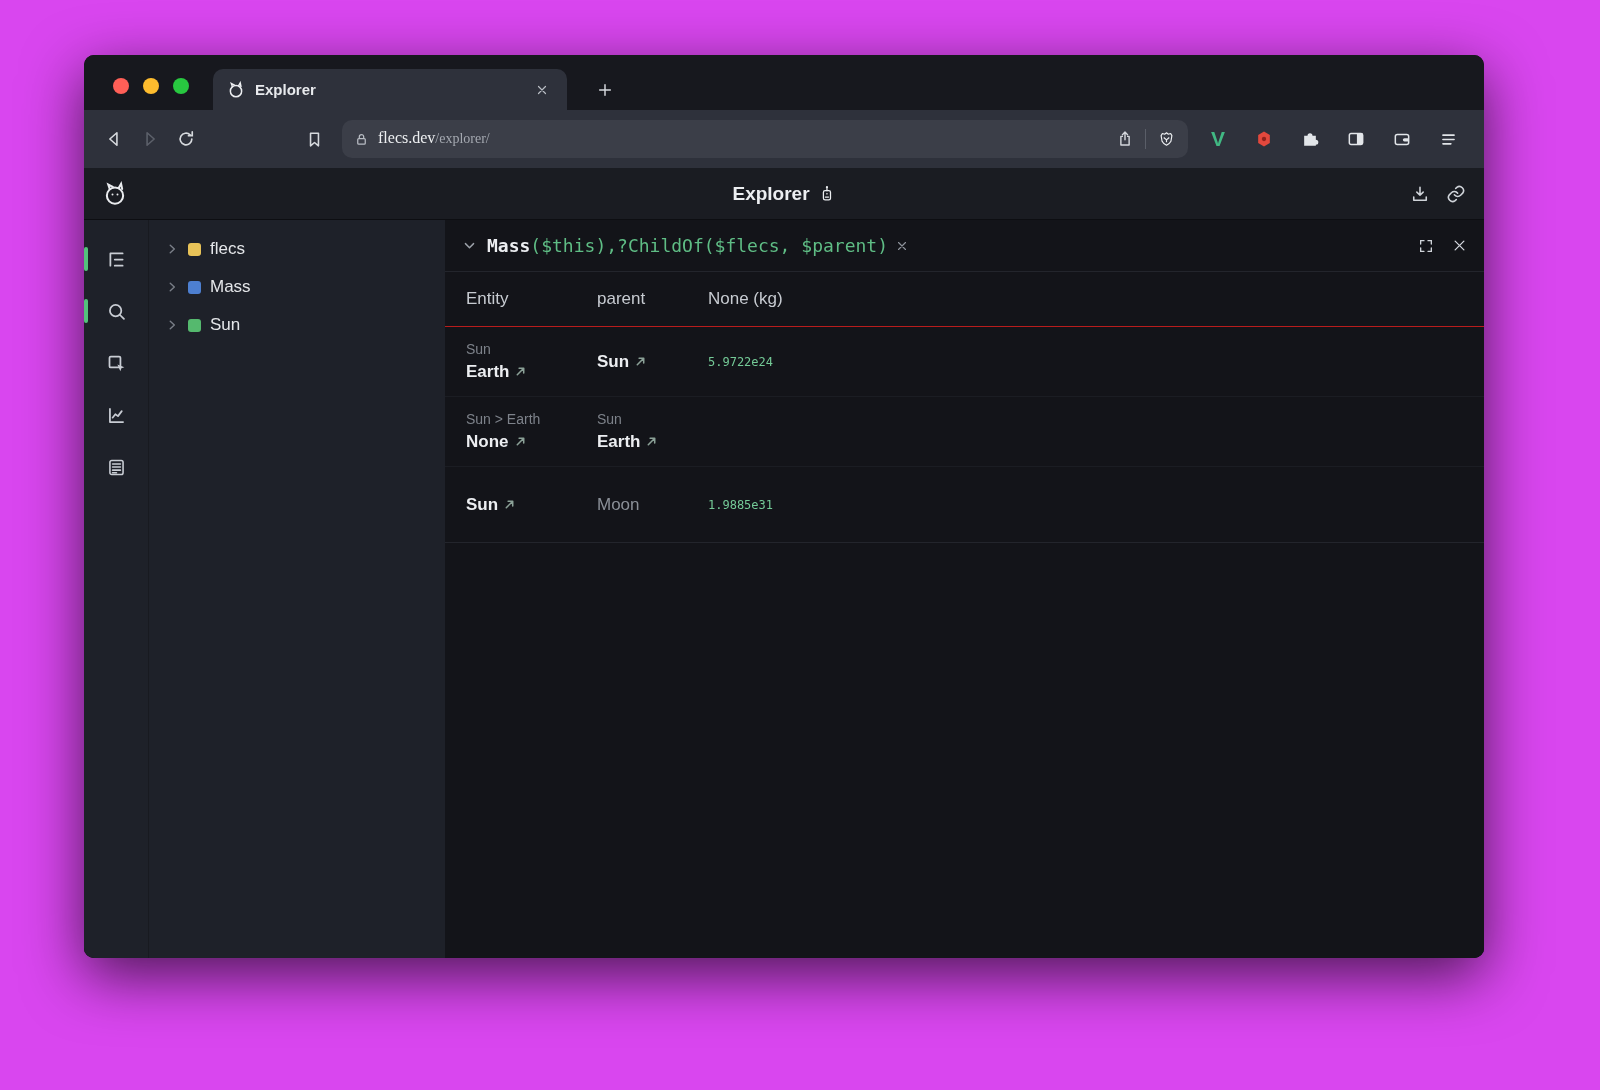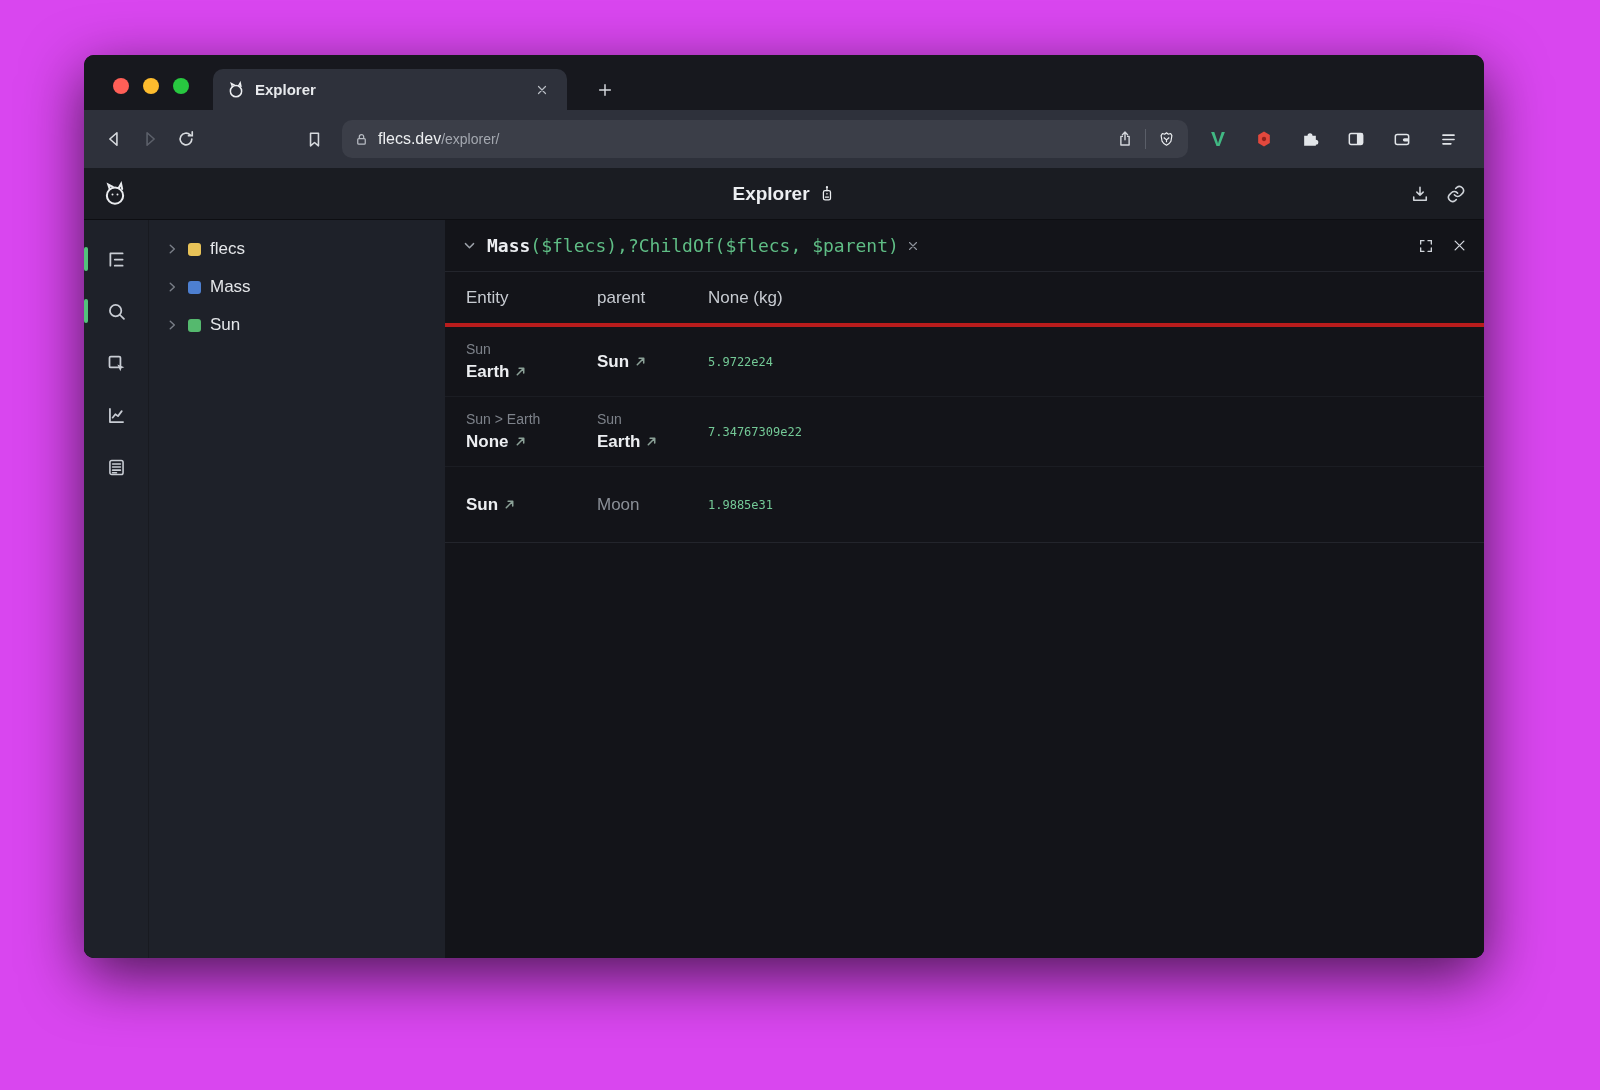--- a/index.html
+++ b/index.html
@@ -33,21 +33,21 @@
 
   .navbar { flex:none; height:58px; background:#2e313b; display:flex; align-items:center; padding:0 12px; }
   .navbtn { width:36px; height:36px; border-radius:8px; display:flex; align-items:center; justify-content:center; color:#d6d9dd; cursor:pointer; }
   .navbtn.disabled { color:#5c606a; }
   .bookmark-spacer { width:92px; }
 
   .urlbar {
     flex:1; height:38px; margin:0 10px; background:#3b3e48; border-radius:10px;
     display:flex; align-items:center; padding:0 12px; gap:9px; cursor:text;
   }
-  .urltext { font-size:16px; color:#edeff1; white-space:nowrap; }
+  .urltext { font-size:16px; color:#edeff1; white-space:nowrap;font-family:Liberation Serif, serif; }
   .urltext .path { color:#a4a8b0; }
   .url-right { margin-left:auto; display:flex; align-items:center; gap:11px; }
   .divider-v { width:1px; height:20px; background:#5a5e68; }
 
   .ext-icons { display:flex; align-items:center; gap:6px; padding-right:4px; }
   .extbtn { width:40px; height:36px; display:flex; align-items:center; justify-content:center; color:#e2e5e9; cursor:pointer; }
   .vue-v { font-weight:800; font-size:21px; color:#41b883; font-family:"Liberation Sans", sans-serif; }
 
   
   .page { flex:1; display:flex; flex-direction:column; min-height:0; background:#131419; }
@@ -81,21 +81,21 @@
   .mainpanel { flex:1; background:#131419; display:flex; flex-direction:column; min-width:0; }
   .querybar { flex:none; height:52px; display:flex; align-items:center; padding:0 17px; gap:10px; border-bottom:1px solid #23252c; }
   .queryexpr { font-family:"DejaVu Sans Mono", monospace; font-size:18px; white-space:nowrap; display:flex; align-items:center; }
   .q-name { color:#eceef1; font-weight:700; }
   .q-green { color:#5fbd85; }
   .q-close { margin-left:8px; color:#8d929a; }
   .qb-right { margin-left:auto; display:flex; align-items:center; gap:18px; color:#aab0b8; }
 
   .thead {
     flex:none; display:grid; grid-template-columns:131px 111px 1fr; padding-left:21px;
-    height:55px; align-items:center; border-bottom:4px solid #b91c1c;
+    height:55px; align-items:center; border-bottom:1px solid #b91c1c;
     color:#c7cbd1; font-size:17px;
   }
   .trow {
     display:grid; grid-template-columns:131px 111px 1fr; padding-left:21px;
     align-items:center; min-height:70px; border-bottom:1px solid #1b1d23;
   }
   .trow.last { min-height:76px; border-bottom:1px solid #23252c; }
   .cell { padding:10px 8px 10px 0; }
   .path { font-size:14px; color:#7d828a; line-height:20px; white-space:nowrap; }
   .mainlink { display:flex; align-items:center; gap:6px; color:#eceef1; font-size:17px; font-weight:700; line-height:26px; cursor:pointer; white-space:nowrap; }
@@ -328,21 +328,21 @@
         <div class="mainpanel">
 
           <div class="querybar">
             <span class="iconbtn" style="color:#9ba0a8;">
               <svg width="15" height="15" viewBox="0 0 24 24" fill="none" stroke="currentColor" stroke-width="2.3" stroke-linecap="round" stroke-linejoin="round">
                   <path d="M5.5 9 L12 15.5 L18.5 9"></path>
                 </svg>
             </span>
             <span class="queryexpr">
               <span class="q-name">Mass</span>
-                <span class="q-green">($flecs), </span>
+                <span class="q-green">($this), </span>
                 <span class="q-green">?ChildOf($flecs, $parent)</span>
               <span class="iconbtn q-close">
                 <svg width="12" height="12" viewBox="0 0 24 24" fill="none" stroke="currentColor" stroke-width="2.3" stroke-linecap="round">
                     <path d="M5 5 L19 19 M19 5 L5 19"></path>
                   </svg>
               </span>
             </span>
             <span class="qb-right">
               <span class="iconbtn">
                 <svg width="16" height="16" viewBox="0 0 24 24" fill="none" stroke="currentColor" stroke-width="2" stroke-linecap="round">
@@ -396,21 +396,20 @@
             </div>
             <div class="cell">
               <div class="path">Sun</div>
               <div class="mainlink">
                 <span>Earth</span>
                 <svg class="arrow" width="11" height="11" viewBox="0 0 12 12" fill="none" stroke="currentColor" stroke-width="1.7" stroke-linecap="round" stroke-linejoin="round">
                     <path d="M2.5 9.5 L9.5 2.5 M4.5 2.5 H9.5 V7.5"></path>
                   </svg>
               </div>
             </div>
-            <div class="cell mass">7.34767309e22</div>
           </div>
 
           <div class="trow last">
             <div class="cell">
               <div class="mainlink">
                 <span>Sun</span>
                 <svg class="arrow" width="11" height="11" viewBox="0 0 12 12" fill="none" stroke="currentColor" stroke-width="1.7" stroke-linecap="round" stroke-linejoin="round">
                     <path d="M2.5 9.5 L9.5 2.5 M4.5 2.5 H9.5 V7.5"></path>
                   </svg>
               </div>

